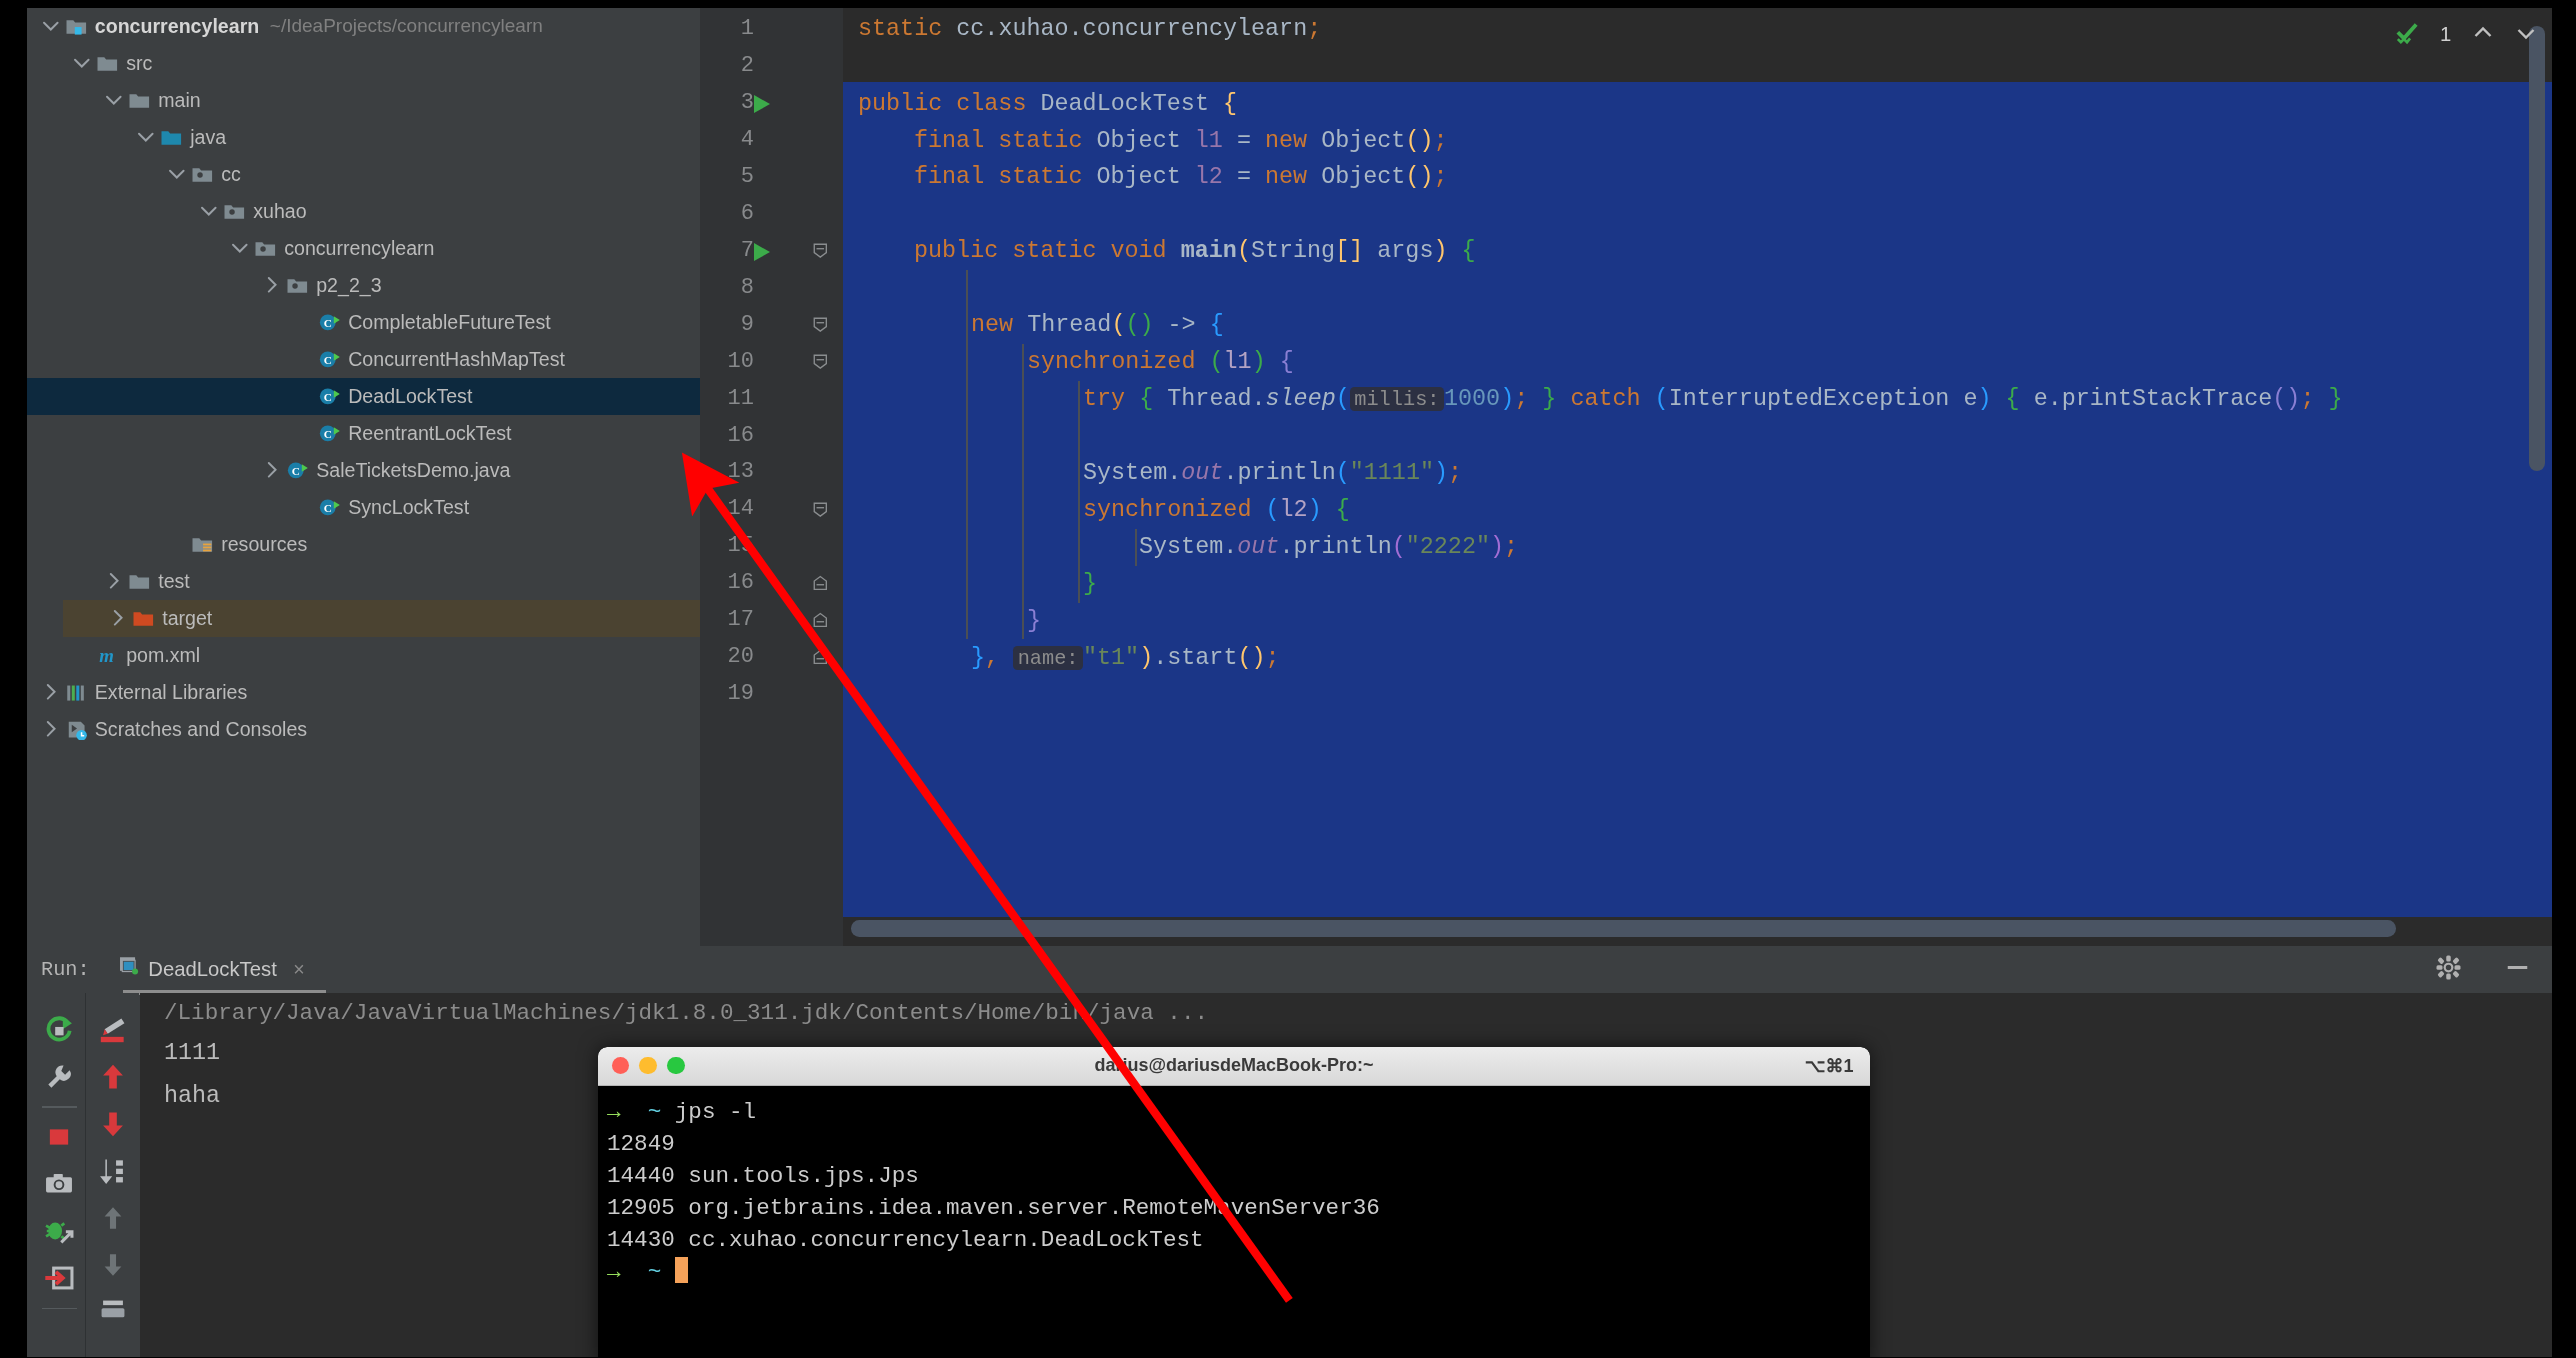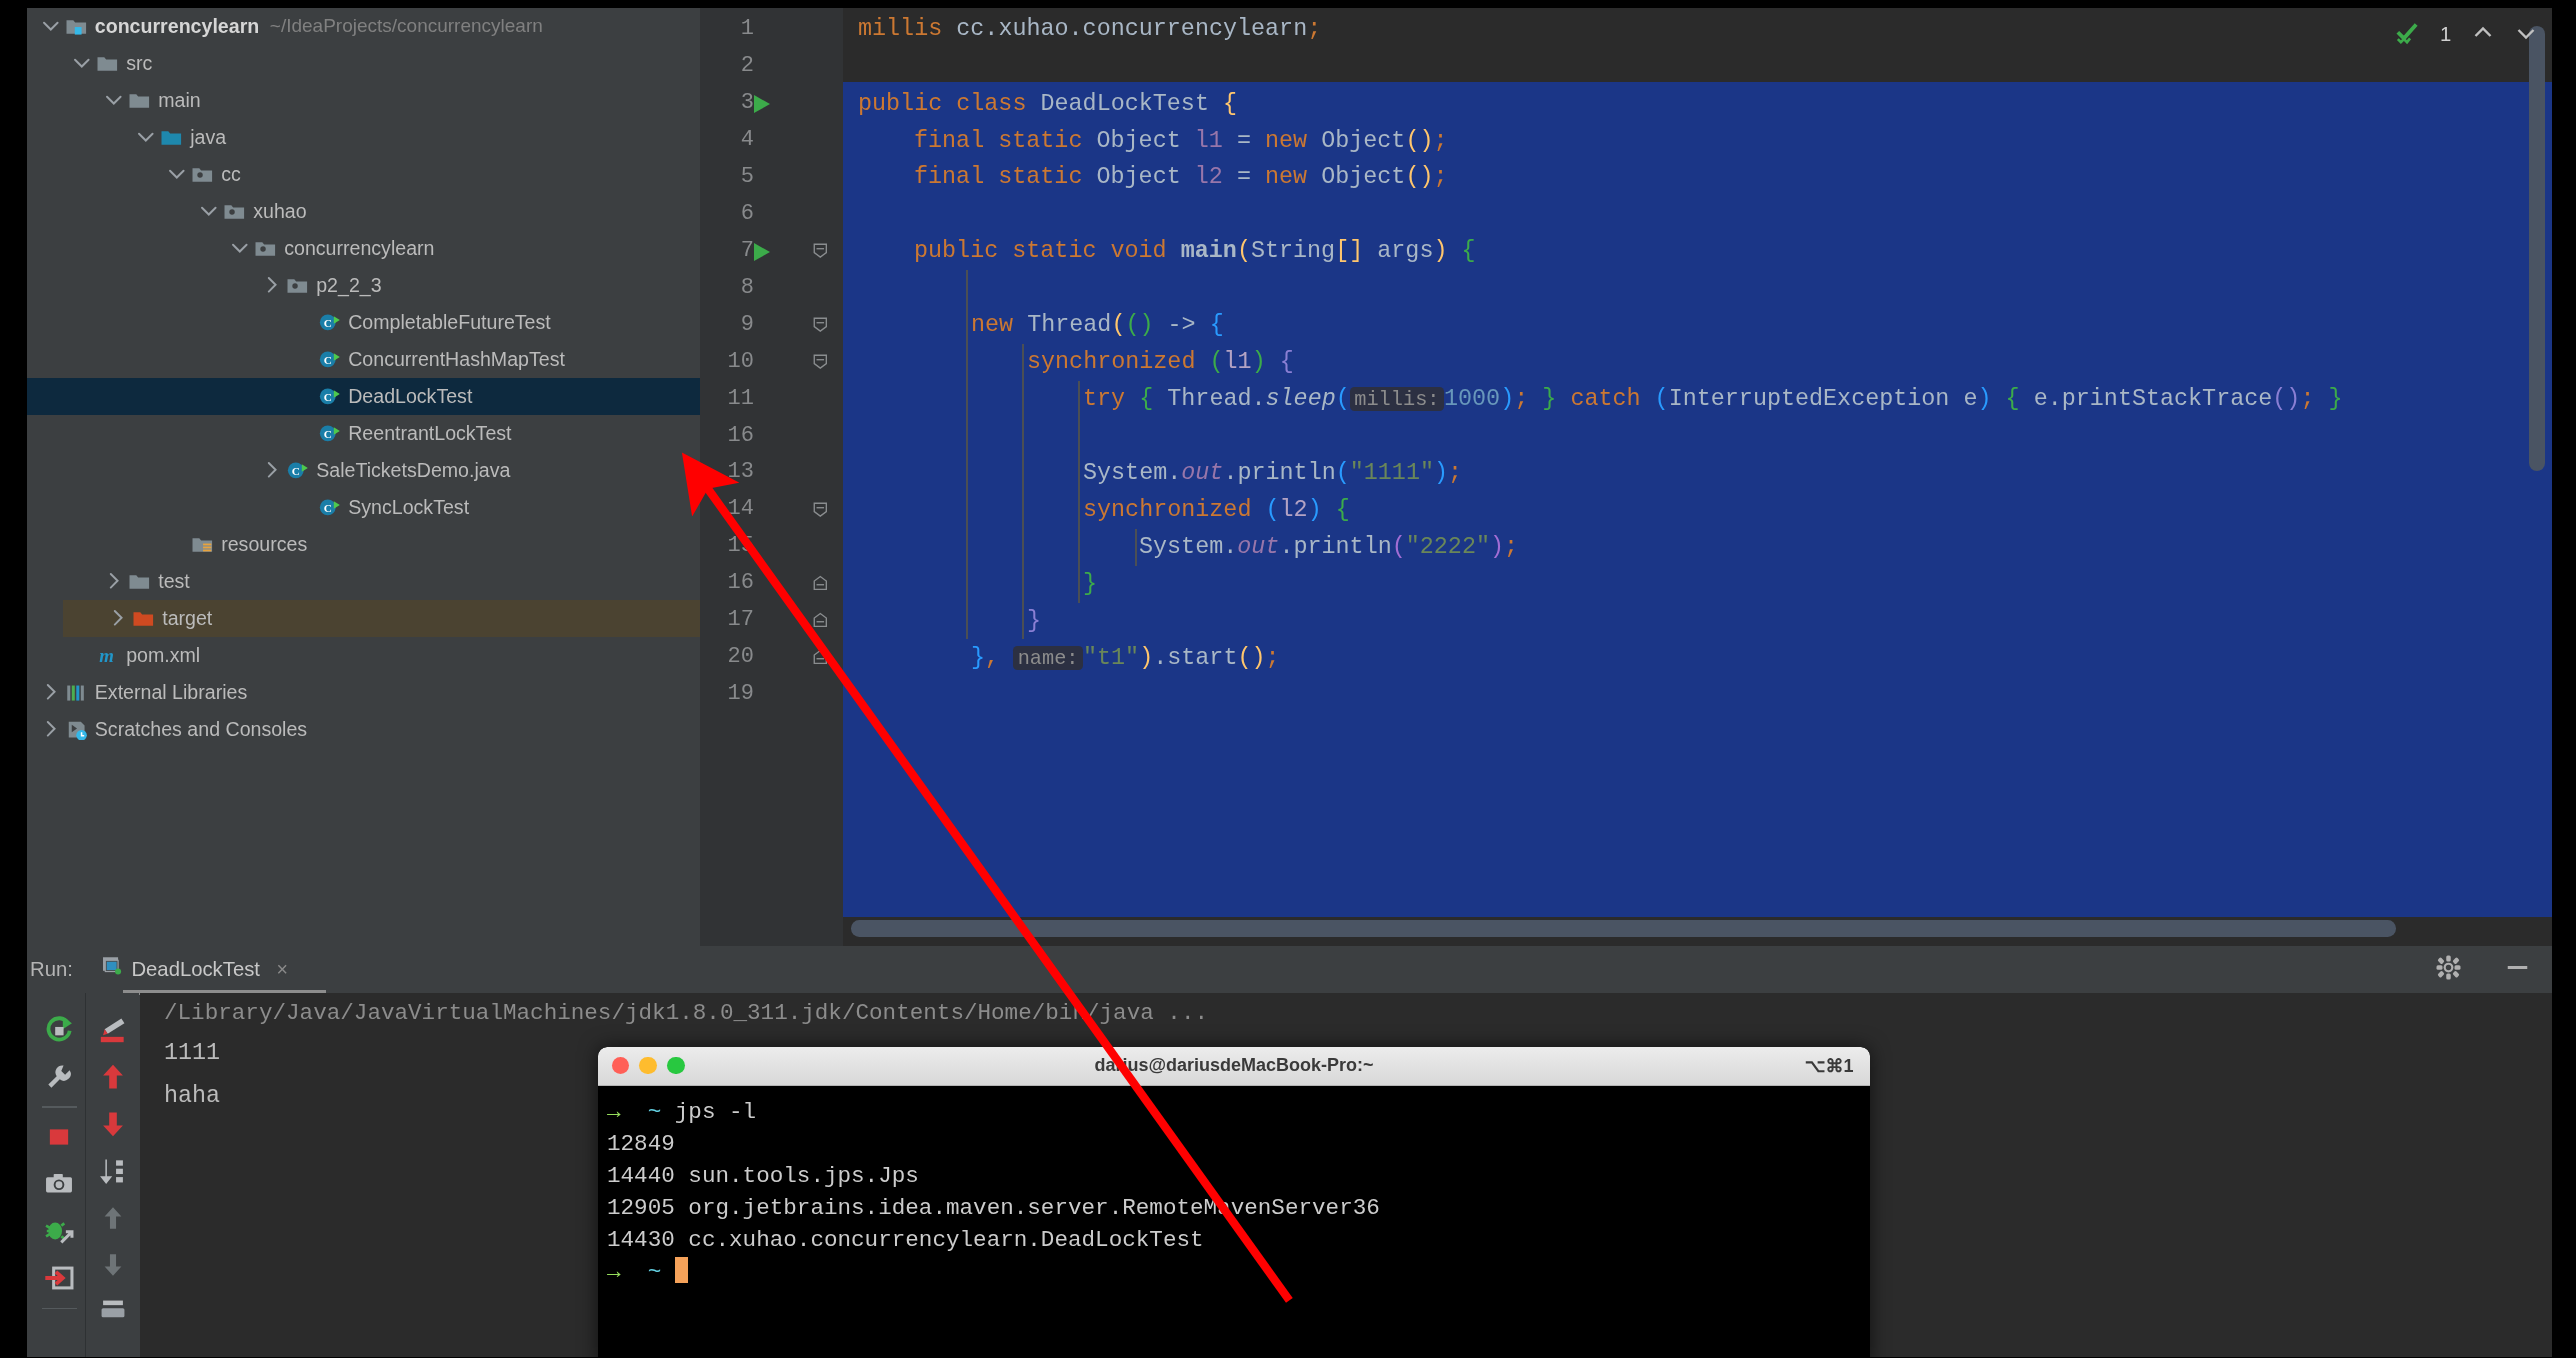--- a/index.html
+++ b/index.html
@@ -38,21 +38,21 @@
   .hint{background:#2c3042;color:#8c8c8c;border-radius:4.5px;padding:0.8px 4.5px;font-size:20.3px;}
 
   .vscroll{position:absolute;right:6.8px;top:18px;width:16.6px;height:445px;background:#4a5463;border-radius:8.3px;}
   .hscroll{position:absolute;left:151px;bottom:9px;width:1545px;height:16.6px;background:#4a5463;border-radius:8.3px;}
   .insp{position:absolute;right:13.6px;top:6px;height:42px;display:flex;align-items:center;gap:19.6px;}
   .insp .cnt{color:#cfcfcf;font-size:20.3px;font-family:"Liberation Sans",sans-serif;}
 
   
   .runpanel{position:absolute;left:0;top:938px;width:2525px;height:411px;background:#3c3f41;}
   .runhdr{position:absolute;left:0;top:0;width:100%;height:47px;display:flex;align-items:center;}
-  .runlabel{color:#b4b4b4;font-size:20.3px;margin-left:3px;}
+  .runlabel{color:#b4b4b4;font-size:20.3px;margin-left:14px;font-family:Liberation Mono, monospace;}
   .runtab{margin-left:27px;display:flex;align-items:center;gap:9px;color:#c8c8c8;font-size:20.3px;}
   .runtab .x{color:#8a8a8a;font-size:19.6px;margin-left:7.5px;}
   .hdrright{position:absolute;right:21px;top:0;height:47px;display:flex;align-items:center;gap:42px;}
   .tabunderline{position:absolute;left:96px;top:44px;width:203px;height:5.3px;background:#8d8d8d;}
 
   .tbcol{position:absolute;top:47px;width:53px;height:364px;background:#3c3f41;display:flex;flex-direction:column;align-items:center;padding-top:13.6px;box-sizing:border-box;}
   .tbcol.c1{left:6px;border-right:0.8px solid #2e3133;}
   .tbcol.c2{left:59px;}
   .tbitem{width:41px;height:47px;display:flex;align-items:center;justify-content:center;}
   .tbsep{width:35px;height:1.5px;background:#555a5d;margin:6px 0;}
@@ -390,21 +390,21 @@
           </svg></div>
         <div class="gnum" style="top: 636px;">20</div>
         <div class="gfold" style="top: 641px;"><svg width="16.6" height="16.6" viewBox="0 0 22 22">
             <path d="M3 19 h16 v-11 l-8 -6 -8 6 Z" fill="none" stroke="#8a8d8f" stroke-width="1.8"></path>
             <rect x="6" y="12" width="10" height="1.8" fill="#8a8d8f"></rect>
           </svg></div>
         <div class="gnum" style="top: 673px;">19</div>
       </div>
     <div class="codearea" id="codearea">
       <div class="selband" style="top:74px;height:835px;"></div>
-    <div class="cline" style="top: 3.8px; left: 15px;"><span class="kw">millis</span> <span class="txt">cc.xuhao.concurrencylearn</span><span class="b1">;</span></div>
+    <div class="cline" style="top: 3.8px; left: 15px;"><span class="kw">static</span> <span class="txt">cc.xuhao.concurrencylearn</span><span class="b1">;</span></div>
         <div class="cline" style="top: 78px; left: 15px;"><span class="kw">public class</span> <span class="cls">DeadLockTest</span> <span class="br-y">{</span></div>
         <div class="cline" style="top: 115px; left: 71px;"><span class="kw">final static</span> <span class="cls">Object</span> <span class="fld">l1</span> <span class="txt">=</span> <span class="kw">new</span> <span class="cls">Object</span><span class="br-y">()</span><span class="b1">;</span></div>
         <div class="cline" style="top: 151px; left: 71px;"><span class="kw">final static</span> <span class="cls">Object</span> <span class="fld">l2</span> <span class="txt">=</span> <span class="kw">new</span> <span class="cls">Object</span><span class="br-y">()</span><span class="b1">;</span></div>
         <div class="cline" style="top: 225px; left: 71px;"><span class="kw">public static void</span> <span class="txt" style="font-weight:bold">main</span><span class="br-y">(</span><span class="cls">String</span><span class="br-y">[]</span> <span class="txt">args</span><span class="br-y">)</span> <span class="br-g">{</span></div>
         <div class="cline" style="top: 299px; left: 128px;"><span class="kw">new</span> <span class="cls">Thread</span><span class="br-y">(</span><span class="br-g">()</span> <span class="txt">-&gt;</span> <span class="br-b">{</span></div>
         <div class="cline" style="top: 336px; left: 184px;"><span class="kw">synchronized</span> <span class="br-g">(</span><span class="sfld">l1</span><span class="br-g">)</span> <span class="br-v">{</span></div>
         <div class="cline" style="top: 373px; left: 240px;"><span class="kw">try</span> <span class="br-g">{</span> <span class="cls">Thread</span><span class="txt">.</span><span class="cls it">sleep</span><span class="br-b">(</span><span class="hint">millis:</span><span class="num">1000</span><span class="br-b">)</span><span class="b1">;</span> <span class="br-g">}</span> <span class="kw">catch</span> <span class="br-b">(</span><span class="cls">InterruptedException</span> <span class="txt">e</span><span class="br-b">)</span> <span class="br-g">{</span> <span class="txt">e.printStackTrace</span><span class="br-v">()</span><span class="b1">;</span> <span class="br-g">}</span></div>
         <div class="cline" style="top: 447px; left: 240px;"><span class="cls">System</span><span class="txt">.</span><span class="fld it">out</span><span class="txt">.println</span><span class="br-b">(</span><span class="str">"1111"</span><span class="br-b">)</span><span class="b1">;</span></div>
         <div class="cline" style="top: 484px; left: 240px;"><span class="kw">synchronized</span> <span class="br-b">(</span><span class="sfld">l2</span><span class="br-b">)</span> <span class="br-g">{</span></div>
         <div class="cline" style="top: 521px; left: 296px;"><span class="cls">System</span><span class="txt">.</span><span class="fld it">out</span><span class="txt">.println</span><span class="br-p">(</span><span class="str">"2222"</span><span class="br-p">)</span><span class="b1">;</span></div>

